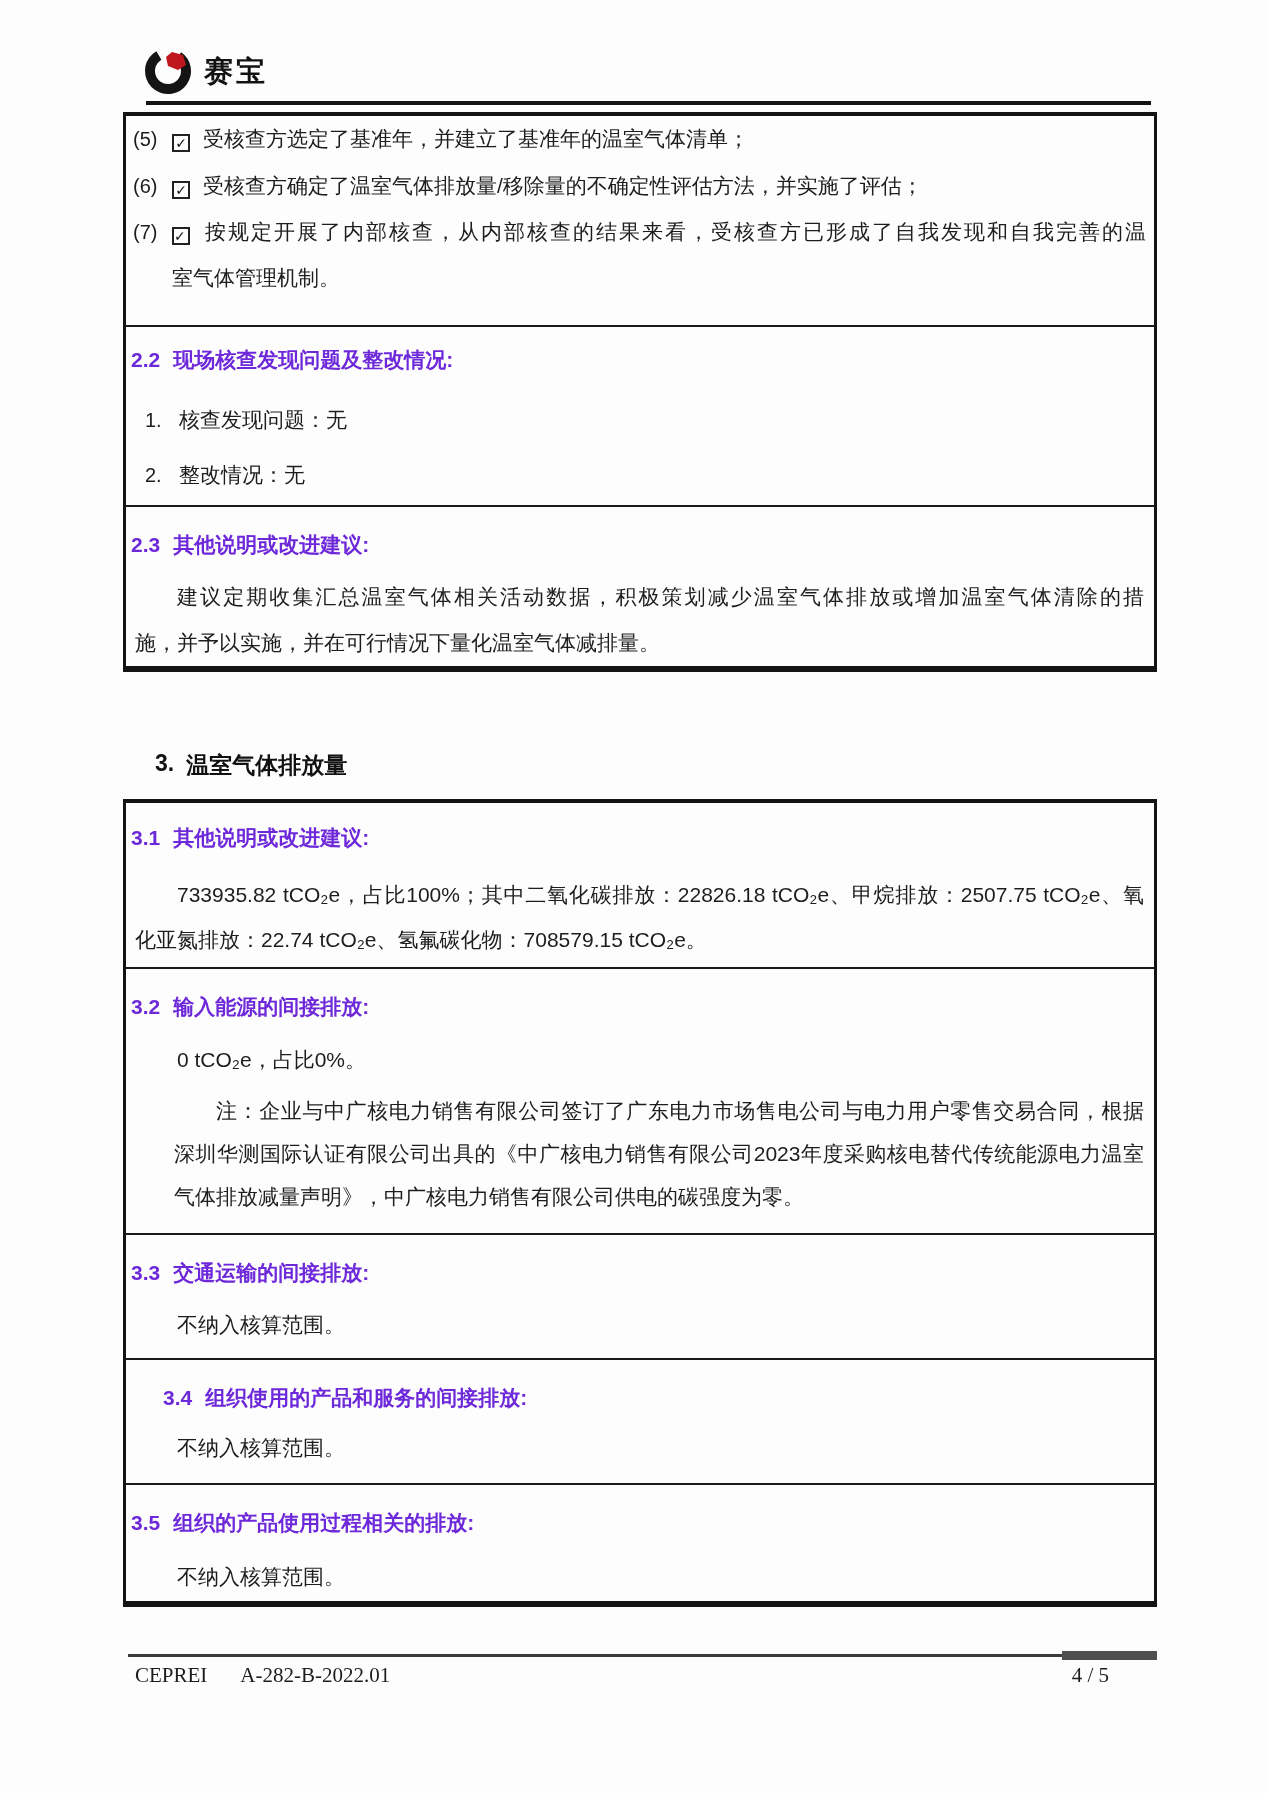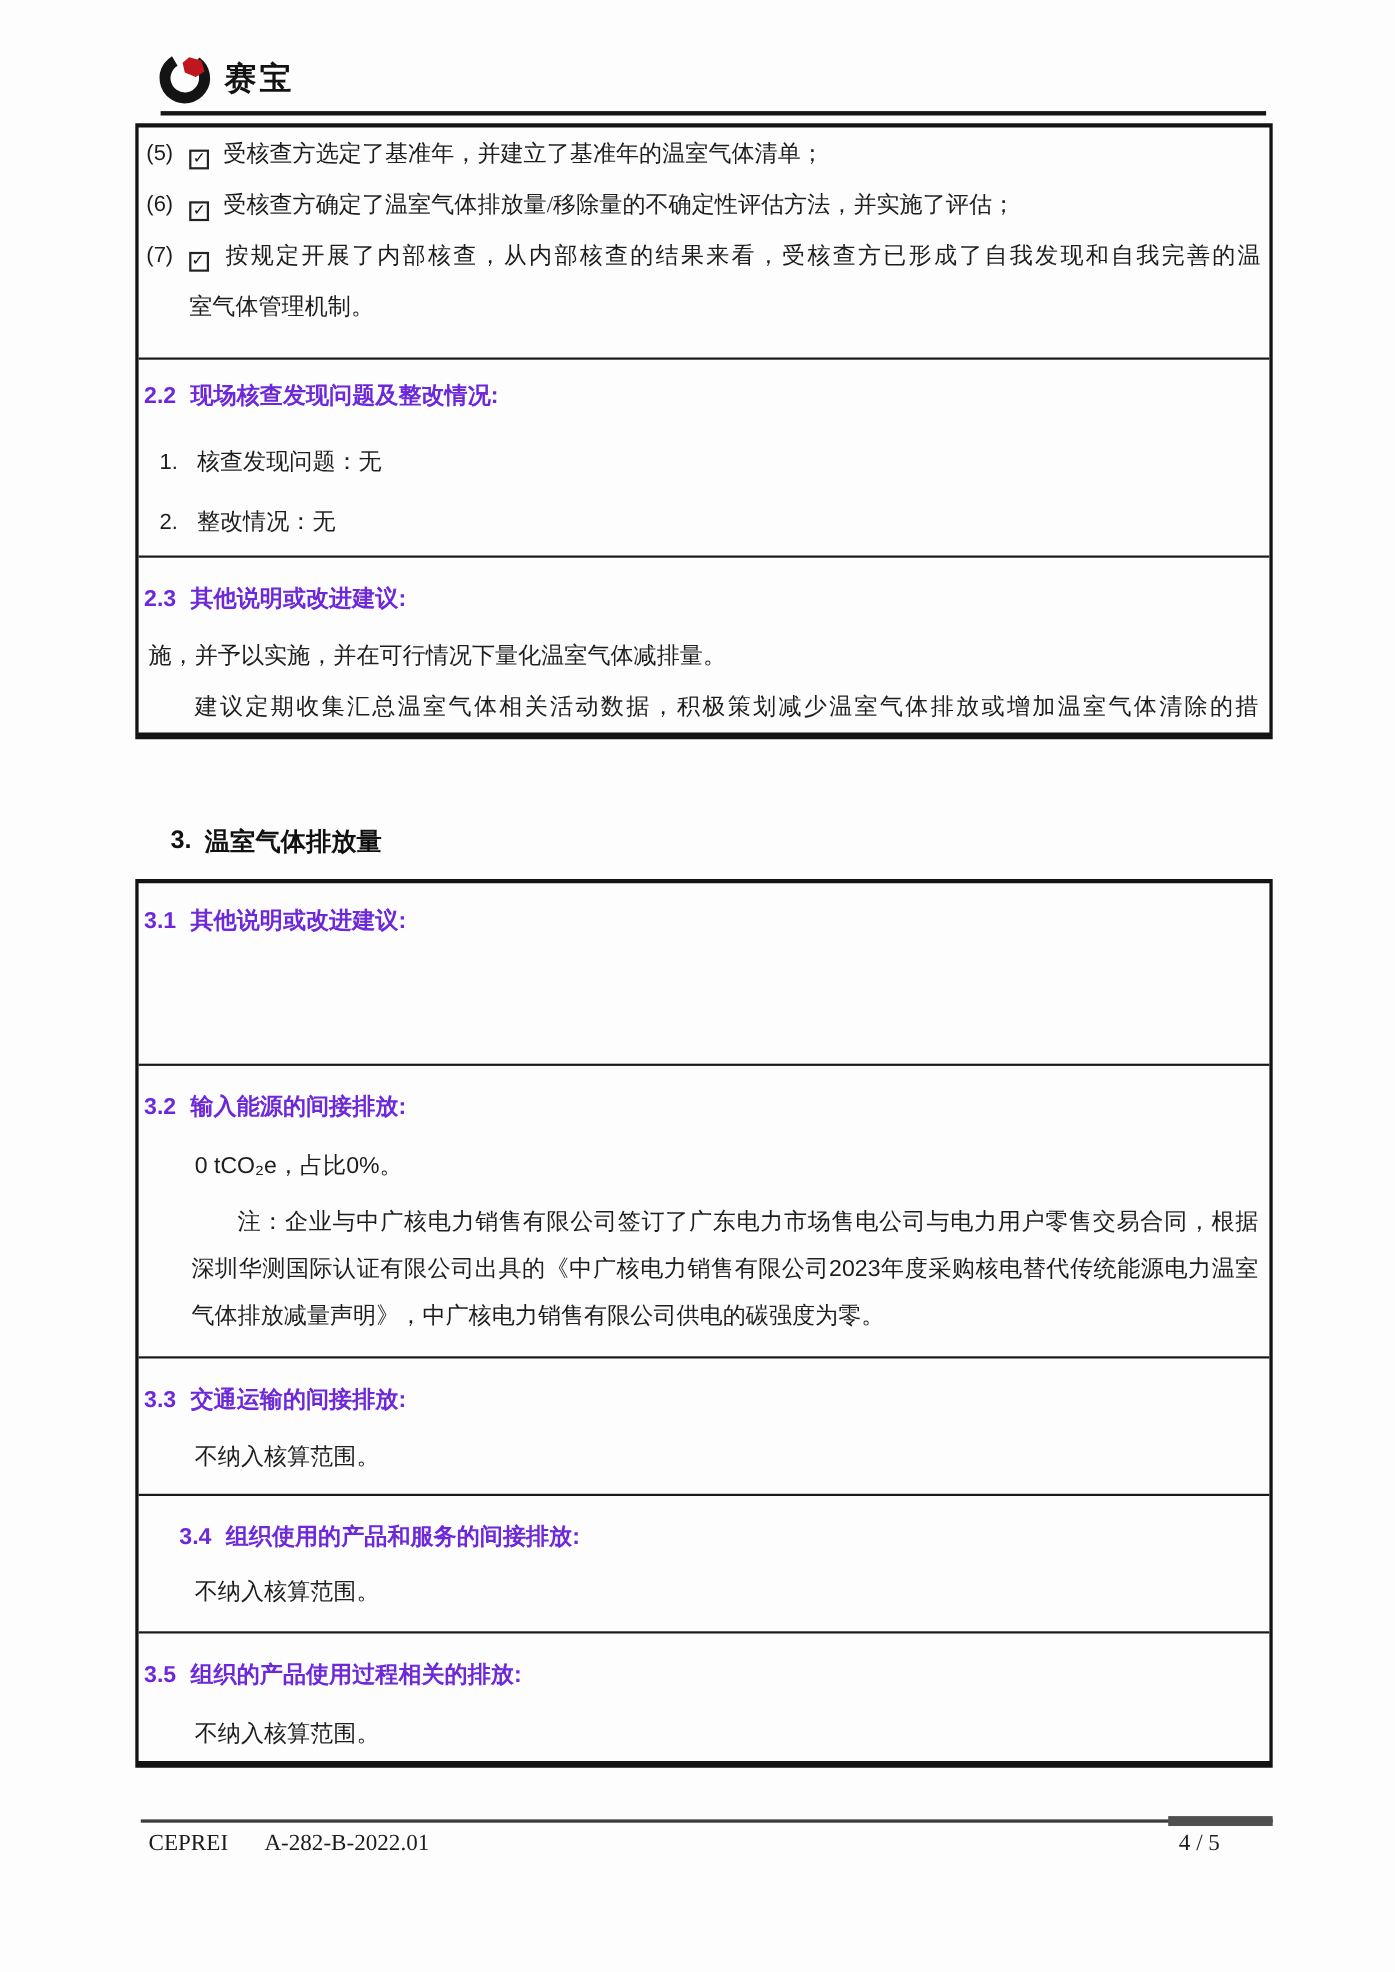--- a/index.html
+++ b/index.html
@@ -24,21 +24,21 @@
     position:absolute; left:123px; width:1034px;
     box-sizing:border-box;
     border:3px solid #141414; border-top-width:4px; border-bottom-width:6px;
     background:transparent;
   }
   .divider { position:absolute; left:0; right:0; height:2px; background:#1a1a1a; }
 
   
   .chk-item { position:absolute; left:7px; right:8px; display:flex; }
   .chk-num { width:39px; flex:none; line-height:46px; font-size:20px; }
-  .chk-text { flex:1; line-height:46px; font-size:21px;font-family:Liberation Serif, serif; }
+  .chk-text { flex:1; line-height:46px; font-size:21px; }
   .cb {
     display:inline-block; width:18px; height:18px; box-sizing:border-box;
     border:2px solid #222; margin-right:13px; vertical-align:-2px;
     text-align:center; line-height:14px; font-size:14px; color:#111;
   }
   .j { text-align:justify; text-align-last:justify; }
 
   
   .num-li { position:absolute; left:19px; display:flex; line-height:46px; font-size:21px; }
   .num-li .n { width:34px; flex:none; font-size:20px; }
@@ -121,35 +121,39 @@
   </div>
 
   <div class="divider" style="top:389px;"></div>
 
   <div class="sec-h" style="top:406px;">
     <span class="sn">2.3</span>
     <span>其他说明或改进建议:</span>
   </div>
 
   <div class="para" style="top:458px;">
+    <div class="pl indent2 j">建议定期收集汇总温室气体相关活动数据，积极策划减少温室气体排放或增加温室气体清除的措</div>
     <div class="pl">施，并予以实施，并在可行情况下量化温室气体减排量。</div>
-    <div class="pl indent2 j">建议定期收集汇总温室气体相关活动数据，积极策划减少温室气体排放或增加温室气体清除的措</div>
   </div>
 </div>
 
 <div class="chapter-h" style="top:750px;">
   <span class="sn">3.</span>
   <span>温室气体排放量</span>
 </div>
 
 <div class="secbox" style="top:799px; height:808px;">
 
   <div class="sec-h" style="top:12px;">
     <span class="sn">3.1</span>
     <span>其他说明或改进建议:</span>
+  </div>
+  <div class="para" style="top:69px;">
+    <div class="pl indent2 j" style="line-height:45px;">733935.82 tCO₂e，占比100%；其中二氧化碳排放：22826.18 tCO₂e、甲烷排放：2507.75 tCO₂e、氧</div>
+    <div class="pl" style="line-height:45px;">化亚氮排放：22.74 tCO₂e、氢氟碳化物：708579.15 tCO₂e。</div>
   </div>
 
   <div class="divider" style="top:164px;"></div>
 
   <div class="sec-h" style="top:181px;">
     <span class="sn">3.2</span>
     <span>输入能源的间接排放:</span>
   </div>
   <div class="para" style="top:234px;">
     <div class="pl indent2">0 tCO₂e，占比0%。</div>

